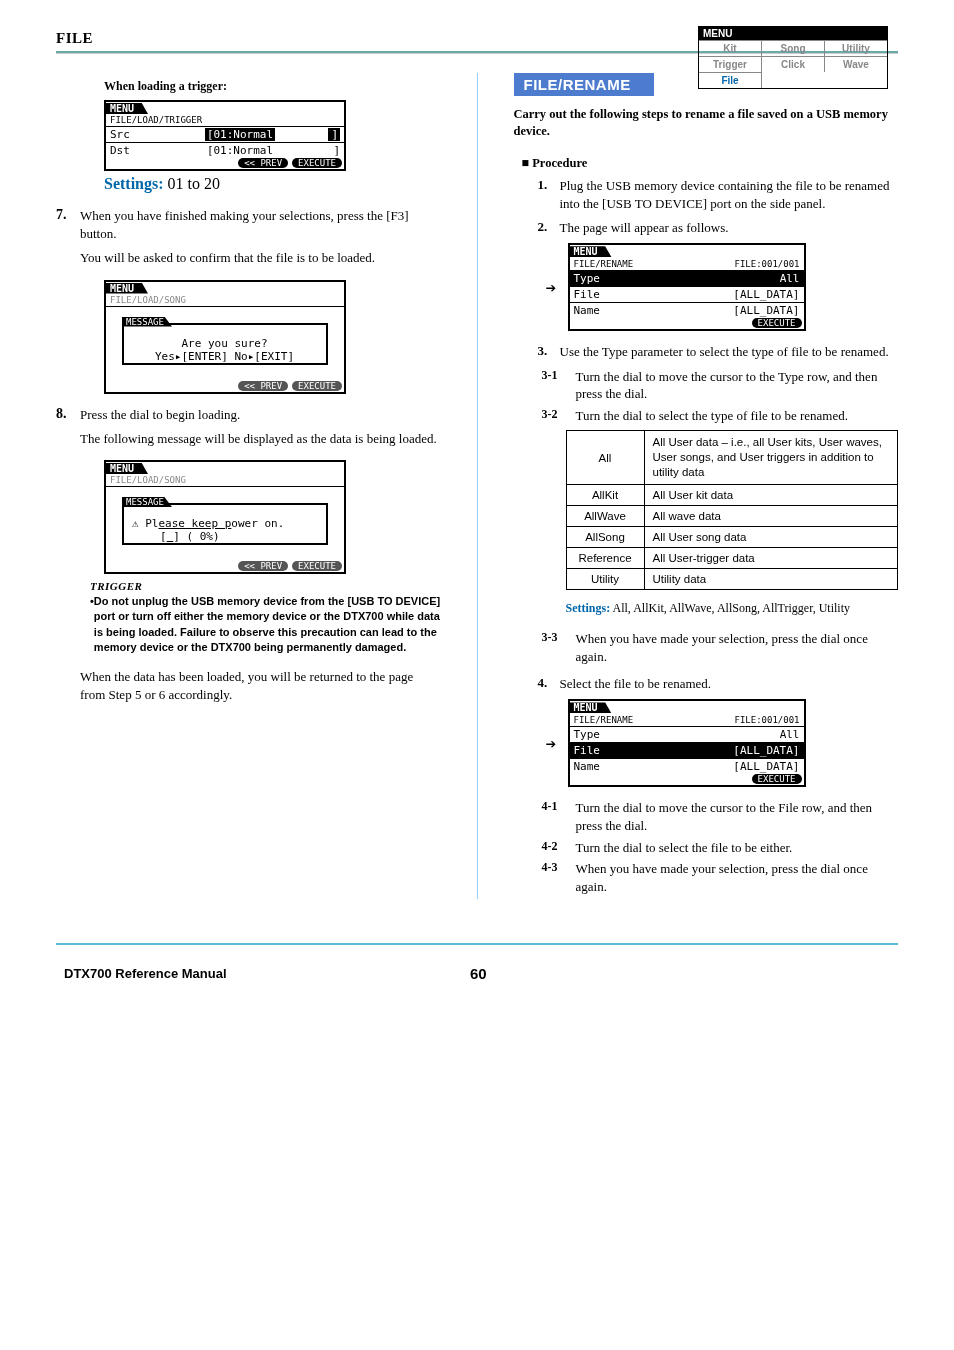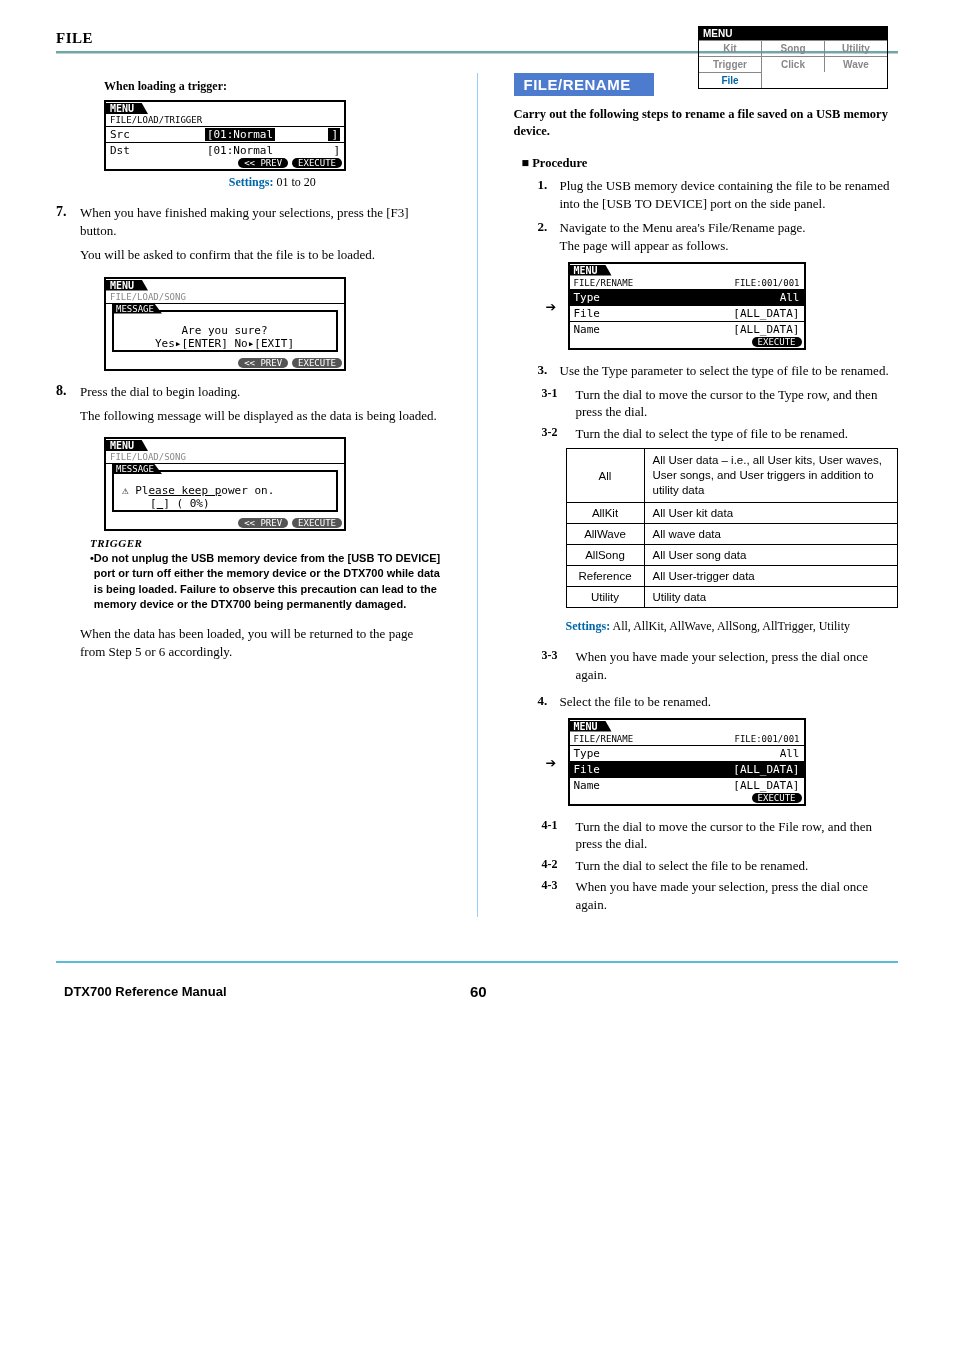--- a/index.html
+++ b/index.html
@@ -63,33 +63,33 @@
   .lcd .path { font-size:9px; padding:0 4px 1px 4px; border-bottom:1px solid #000; }
   .lcd .row { display:flex; padding:1px 4px; border-bottom:1px solid #000; align-items:center; }
   .lcd .row .lab { width:42px; }
   .lcd .row .val { flex:1; text-align:center; }
   .lcd .row .j { width:12px; text-align:right; }
   .lcd .footer {
     display:flex; justify-content:flex-end; gap:4px; padding:0 2px 1px 2px;
   }
   .btn-lcd { background:#000; color:#fff; font-size:9px; padding:0 6px; border-radius:7px; }
   .btn-lcd.grey { background:#555; }
-  .msg-box { border:2px solid #000; text-align:center; padding:6px 5px 0 4px; margin:6px; position:relative; }
+  .msg-box { border:2px solid #000; text-align:center; padding:6px 5px 0 4px; margin:16px; position:relative; }
   .msg-box .msg-tab {
     position:absolute; top:-8px; left:-2px;
     background:#000; color:#fff; font-size:9px; padding:0 8px 0 4px;
     clip-path: polygon(0 0, 85% 0, 100% 100%, 0 100%);
   }
   .lcd .inv { background:#000; color:#fff; padding:0 2px; display:inline-block; }
   .lcd .row.invrow { background:#000; color:#fff; }
   .lcd .rowsplit { display:flex; padding: 1px 4px; }
   .lcd .rowsplit .left { flex:1; }
   .lcd .rowsplit .right { }
 
-  .settings-line { margin: 2px 0 14px 48px; font-size:12px;text-align:center; }
+  .settings-line { margin: 2px 0 14px 48px; font-size:16px; }
   .settings-label { color:#06a; font-weight:bold; font-style:normal; }
 
   .numstep { display:flex; margin: 6px 0; }
   .numstep .num { font-weight:bold; width:24px; font-size:14px; }
   .numstep .body { flex:1; line-height:1.4; }
   .numstep .body p { margin-bottom: 6px; }
 
   .caution-h { font-style:italic; font-weight:bold; font-size:11px; margin: 6px 0 2px 34px; letter-spacing:0.5px; }
   .caution-body { font-weight:bold; font-family: Arial, sans-serif; font-size:11px; line-height:1.4; margin: 0 0 12px 34px; }
   .bullet { display:flex; }
@@ -270,21 +270,20 @@
       <div class="proc-h">Procedure</div>
 
       <div class="numstep2">
         <div class="num">1.</div>
         <div class="body">Plug the USB memory device containing the file to be renamed into the [USB TO DEVICE] port on the side panel.</div>
       </div>
 
       <div class="numstep2">
         <div class="num">2.</div>
         <div class="body">
-          <div>Navigate to the Menu area's File/Rename page.</div>
           <div>The page will appear as follows.</div>
         </div>
       </div>
 
       
       <div class="lcd lcd-right arrow-between">
         <span class="arrow-icon">➔</span>
         <div><span class="tab">MENU</span></div>
         <div class="rowsplit path">
           <span class="left">FILE/RENAME</span>
@@ -395,21 +394,21 @@
             <span class="btn-lcd">EXECUTE</span>
           </div>
       </div>
 
       <div class="sub-num" style="margin-top:12px;">
         <div class="sn">4-1</div>
         <div class="body">Turn the dial to move the cursor to the File row, and then press the dial.</div>
       </div>
       <div class="sub-num">
         <div class="sn">4-2</div>
-        <div class="body">Turn the dial to select the file to be renamed.</div>
+        <div class="body">Turn the dial to select the file to be either.</div>
       </div>
       <div class="sub-num">
         <div class="sn">4-3</div>
         <div class="body">When you have made your selection, press the dial once again.</div>
       </div>
     </div>
   </div>
 
   <div class="foot-rule"></div>
   <div class="footer-row">

